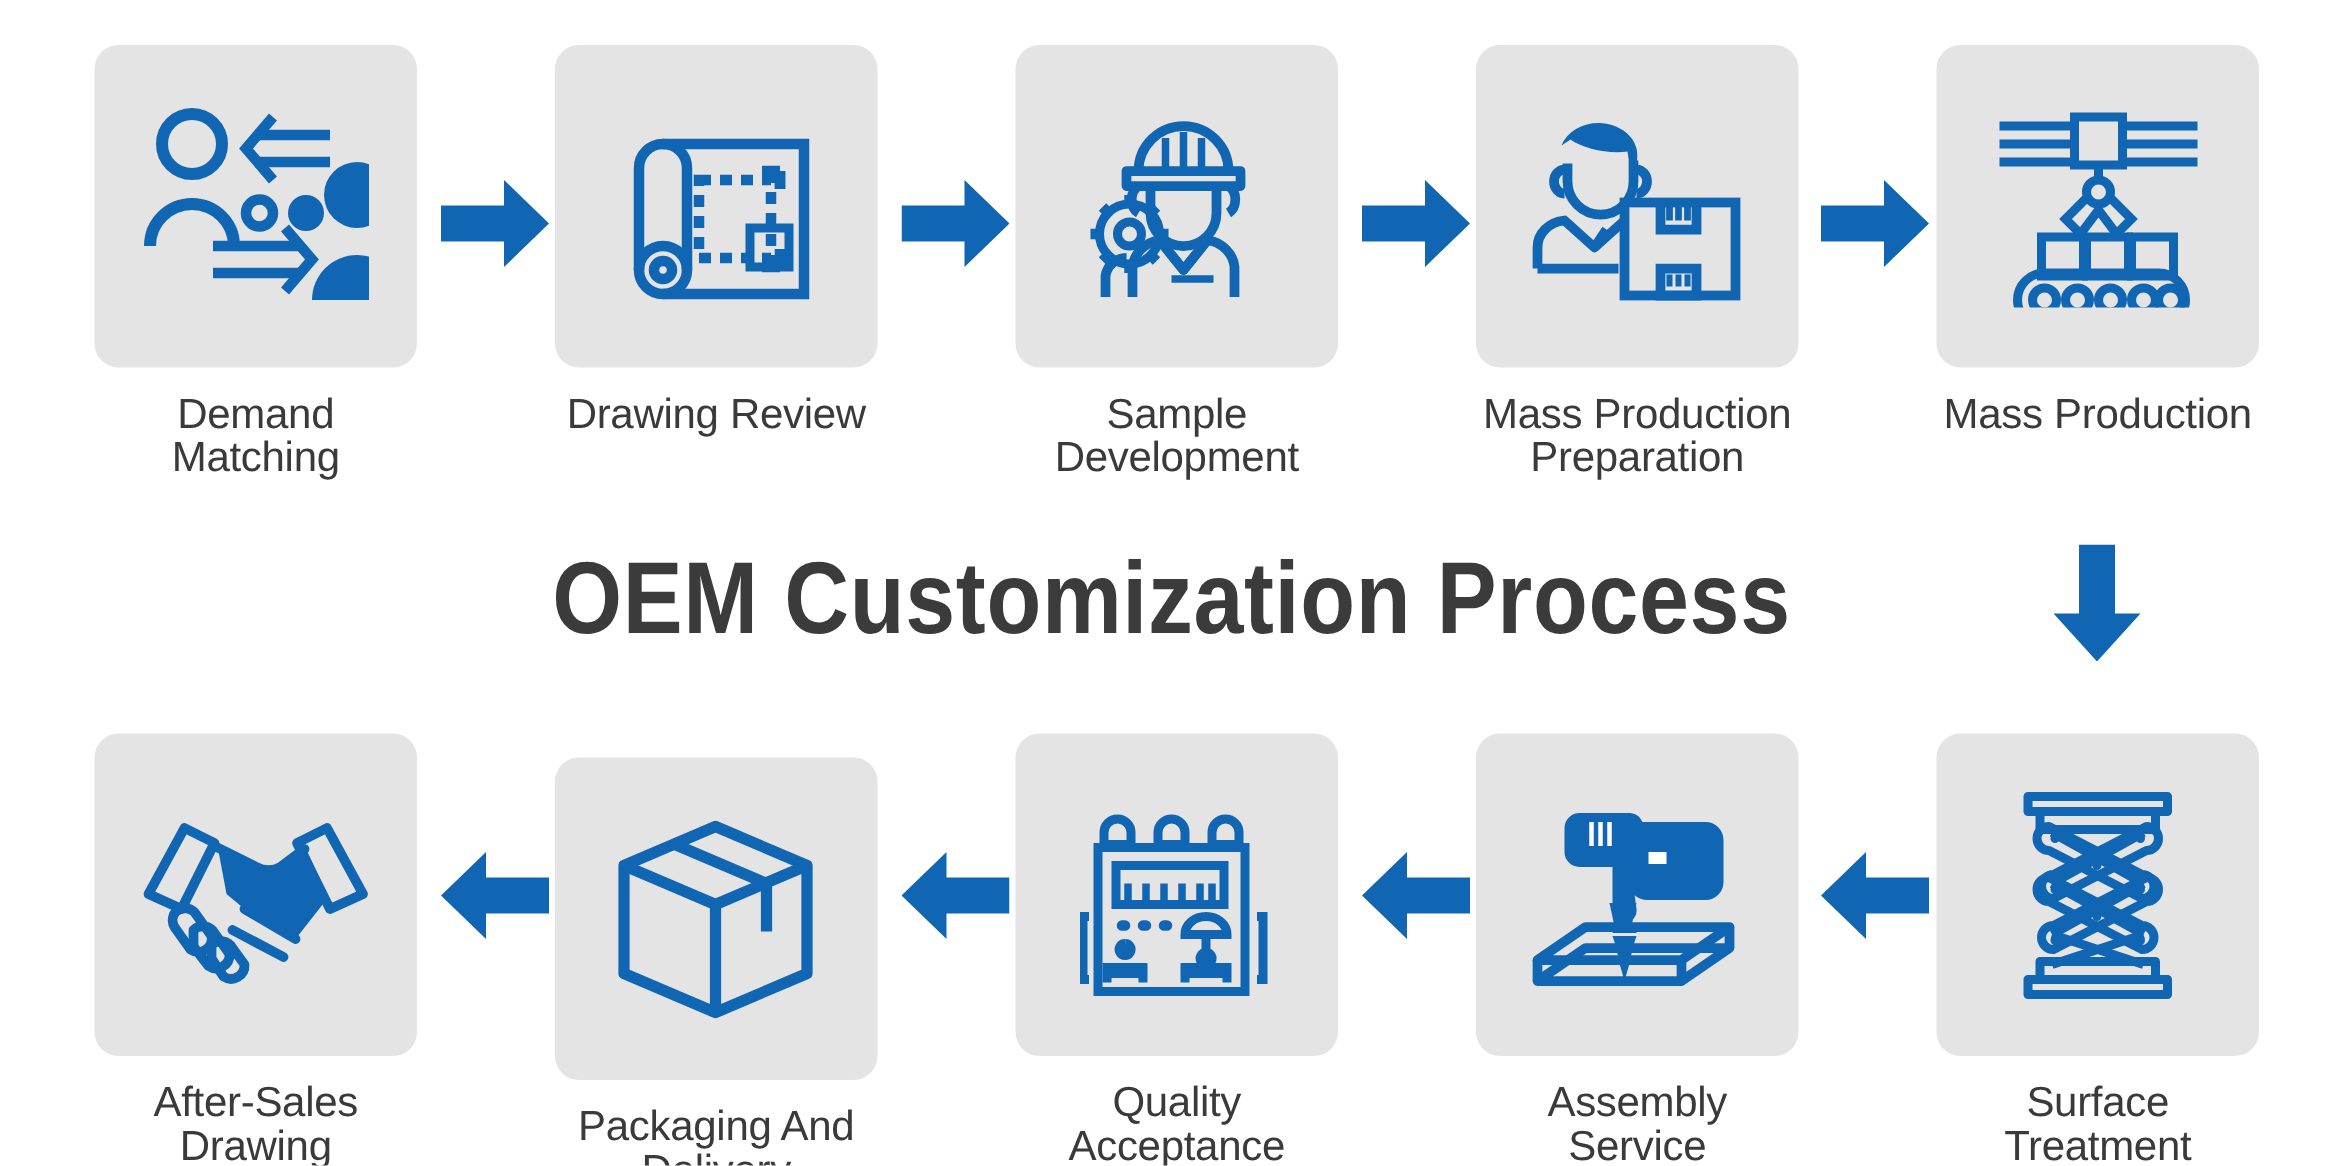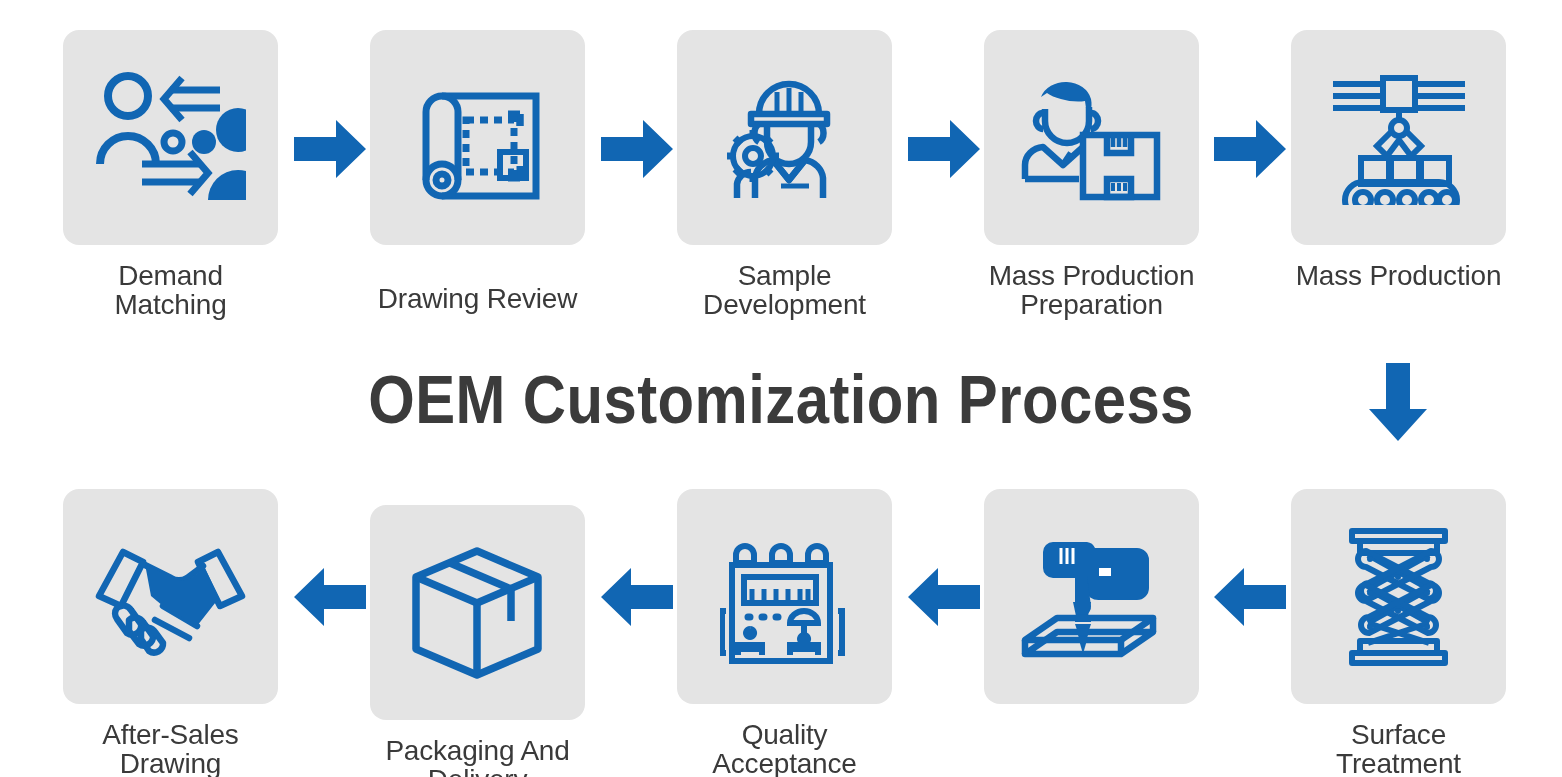--- a/index.html
+++ b/index.html
@@ -110,21 +110,21 @@
     </div>
     <div class="step-label">Demand Matching</div>
   </div>
 
   <div class="arrow" style="left:294px; top:120px;">
     <svg width="72" height="58" viewBox="0 0 72 58">
       <path d="M0 17 H42 V0 L72 29 L42 58 V41 H0 Z" fill="#1166b3"></path>
     </svg>
   </div>
 
-  <div class="step" style="left:370px; top:30px;gap:23px;">
+  <div class="step" style="left:370px; top:30px;">
     <div class="card">
       <span>
         <svg width="140" height="140" viewBox="0 0 140 140">
           <g fill="none" stroke="#1166b3" stroke-width="7">
 
             <path d="M34 28 H128 V128 H34"></path>
 
             <path d="M34 28 a16 16 0 0 0 0 0 M18 44 a16 16 0 0 1 32 0 V112"></path>
             <path d="M18 44 V112"></path>
             <circle cx="34" cy="112" r="16"></circle>
@@ -385,20 +385,21 @@
           </g>
 
           <g fill="none" stroke="#1166b3" stroke-width="6.5" stroke-linejoin="round">
             <path d="M8 116 L40 94 H136 L104 116 Z"></path>
             <path d="M8 130 L40 108 H136 L104 130 Z"></path>
             <path d="M136 94 V108 M8 116 V130 M104 116 V130"></path>
           </g>
         </svg>
       </span>
     </div>
+    <div class="step-label">Assembly Service</div>
   </div>
 
   <div class="arrow" style="left:1214px; top:568px;">
     <svg width="72" height="58" viewBox="0 0 72 58">
       <path d="M72 17 H30 V0 L0 29 L30 58 V41 H72 Z" fill="#1166b3"></path>
     </svg>
   </div>
 
   <div class="step" style="left:1291px; top:489px;align-items:flex-end;">
     <div class="card">

